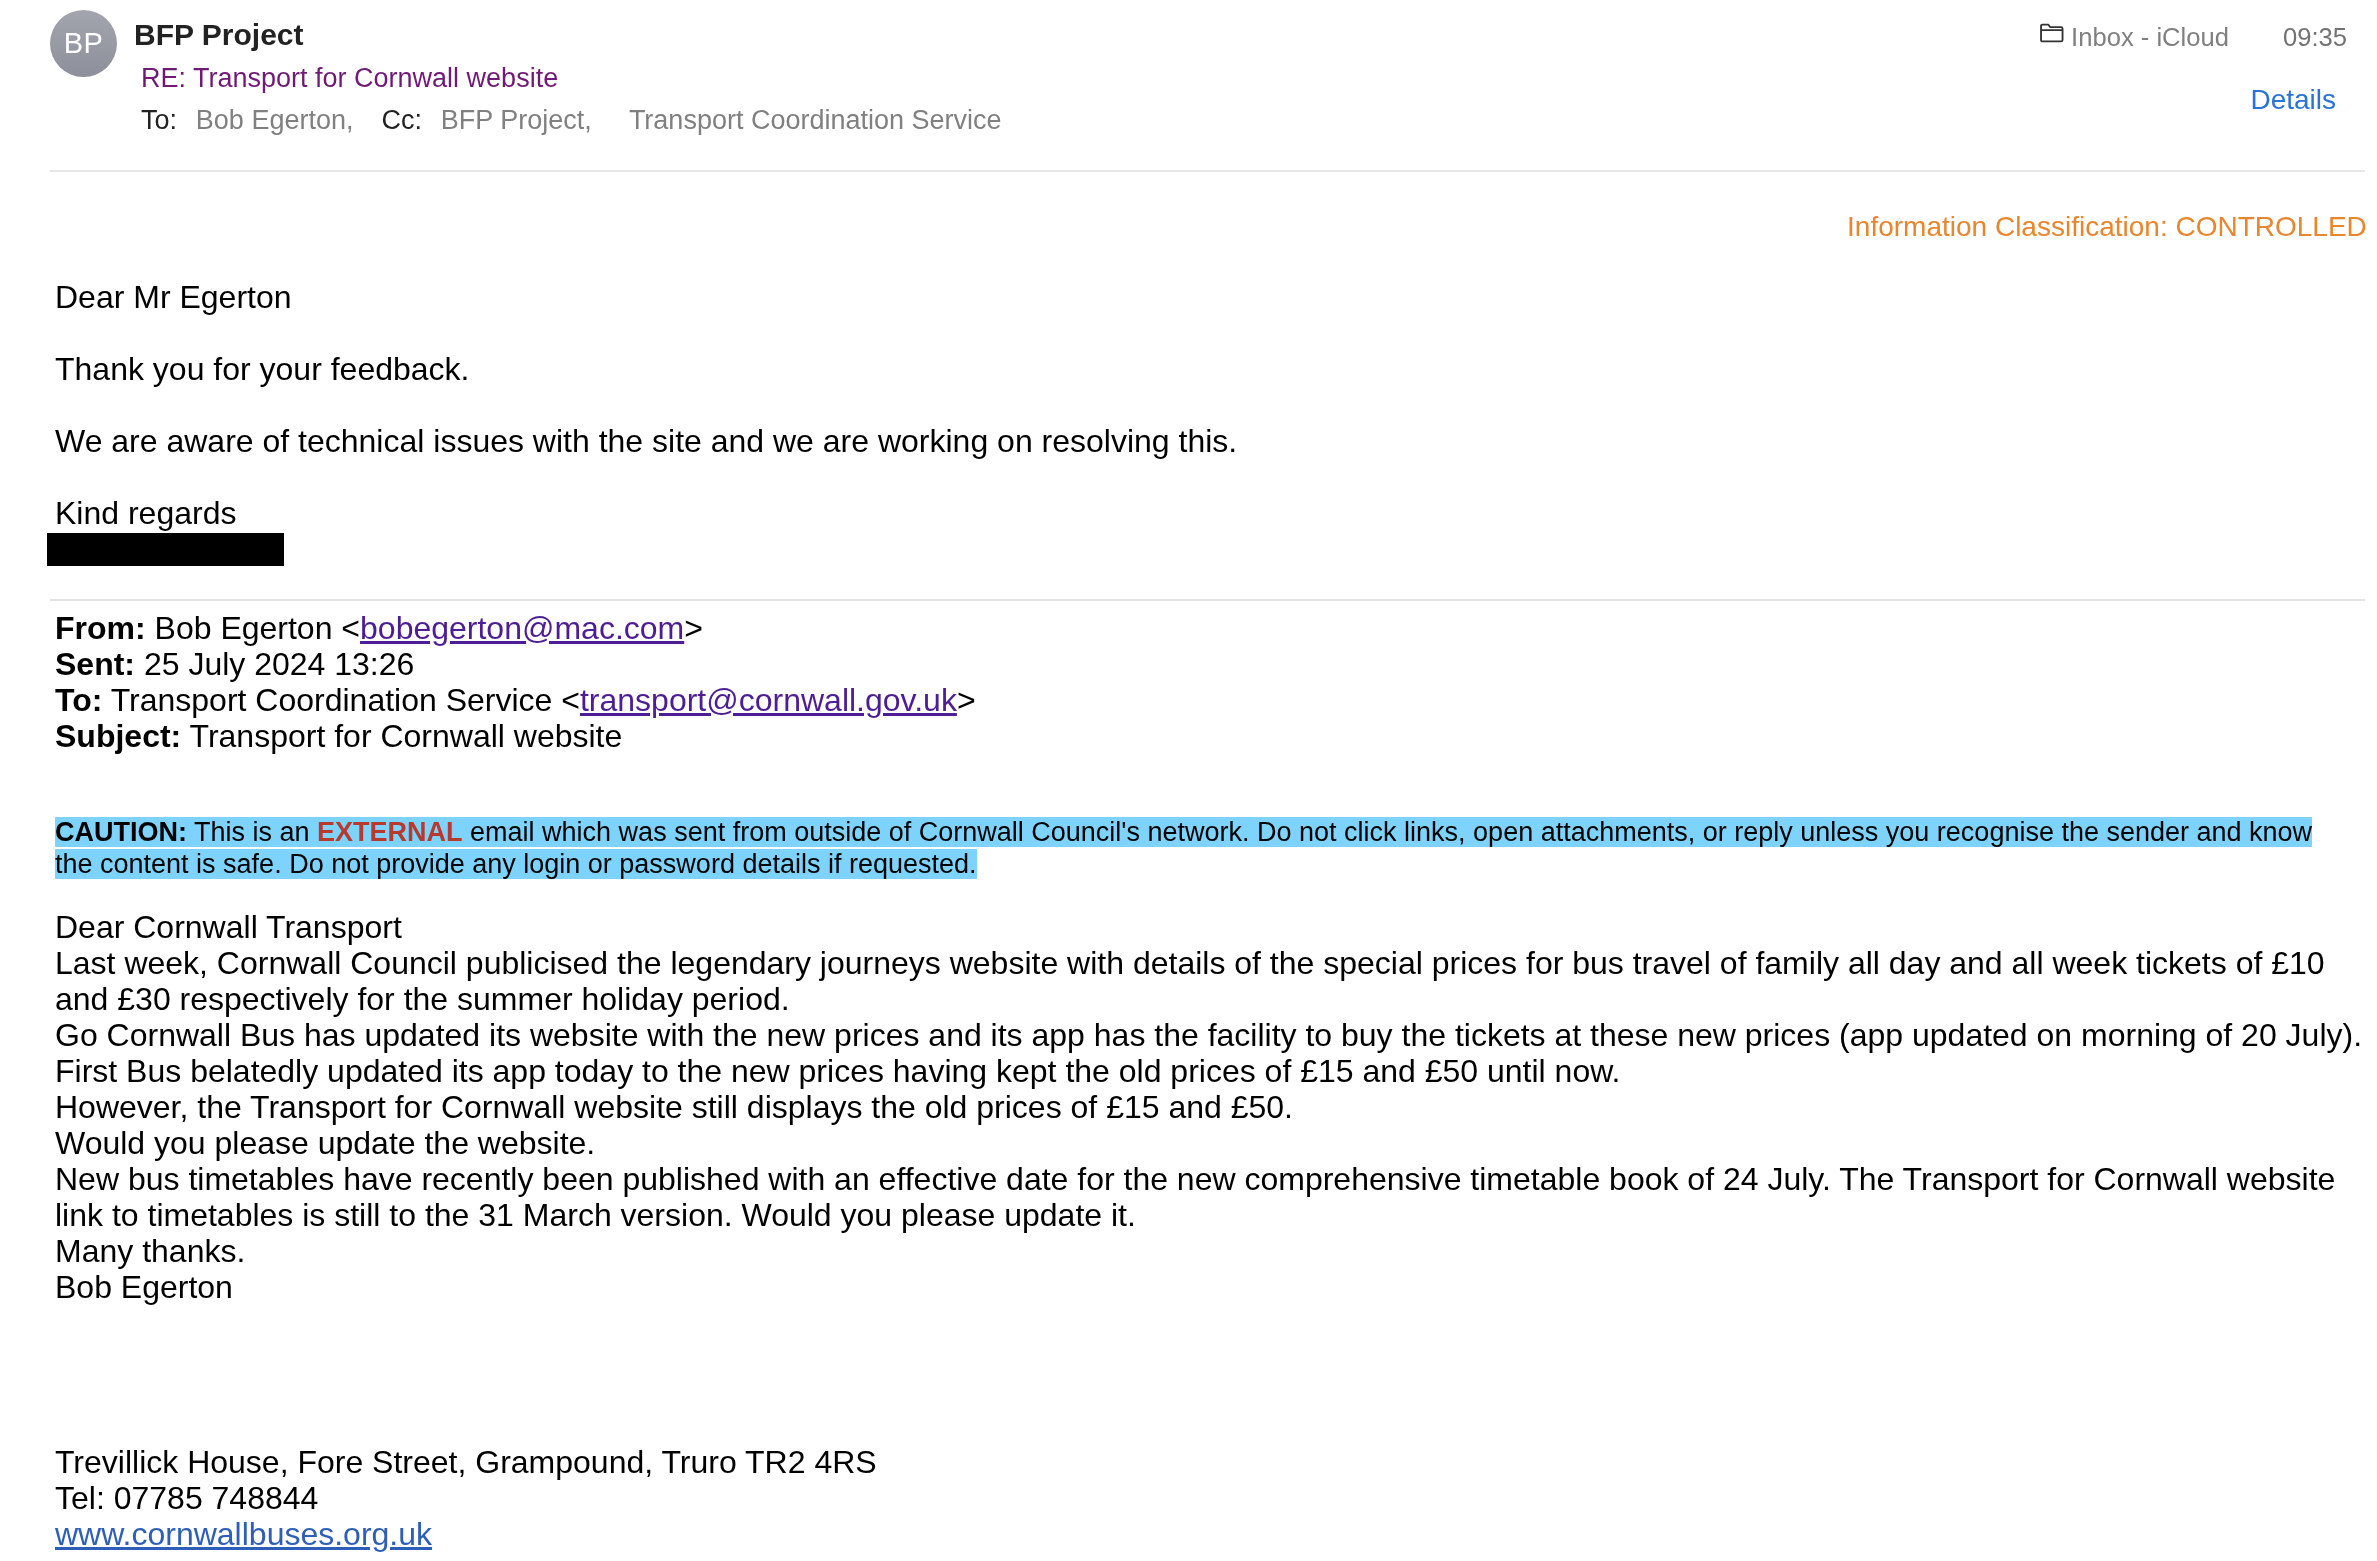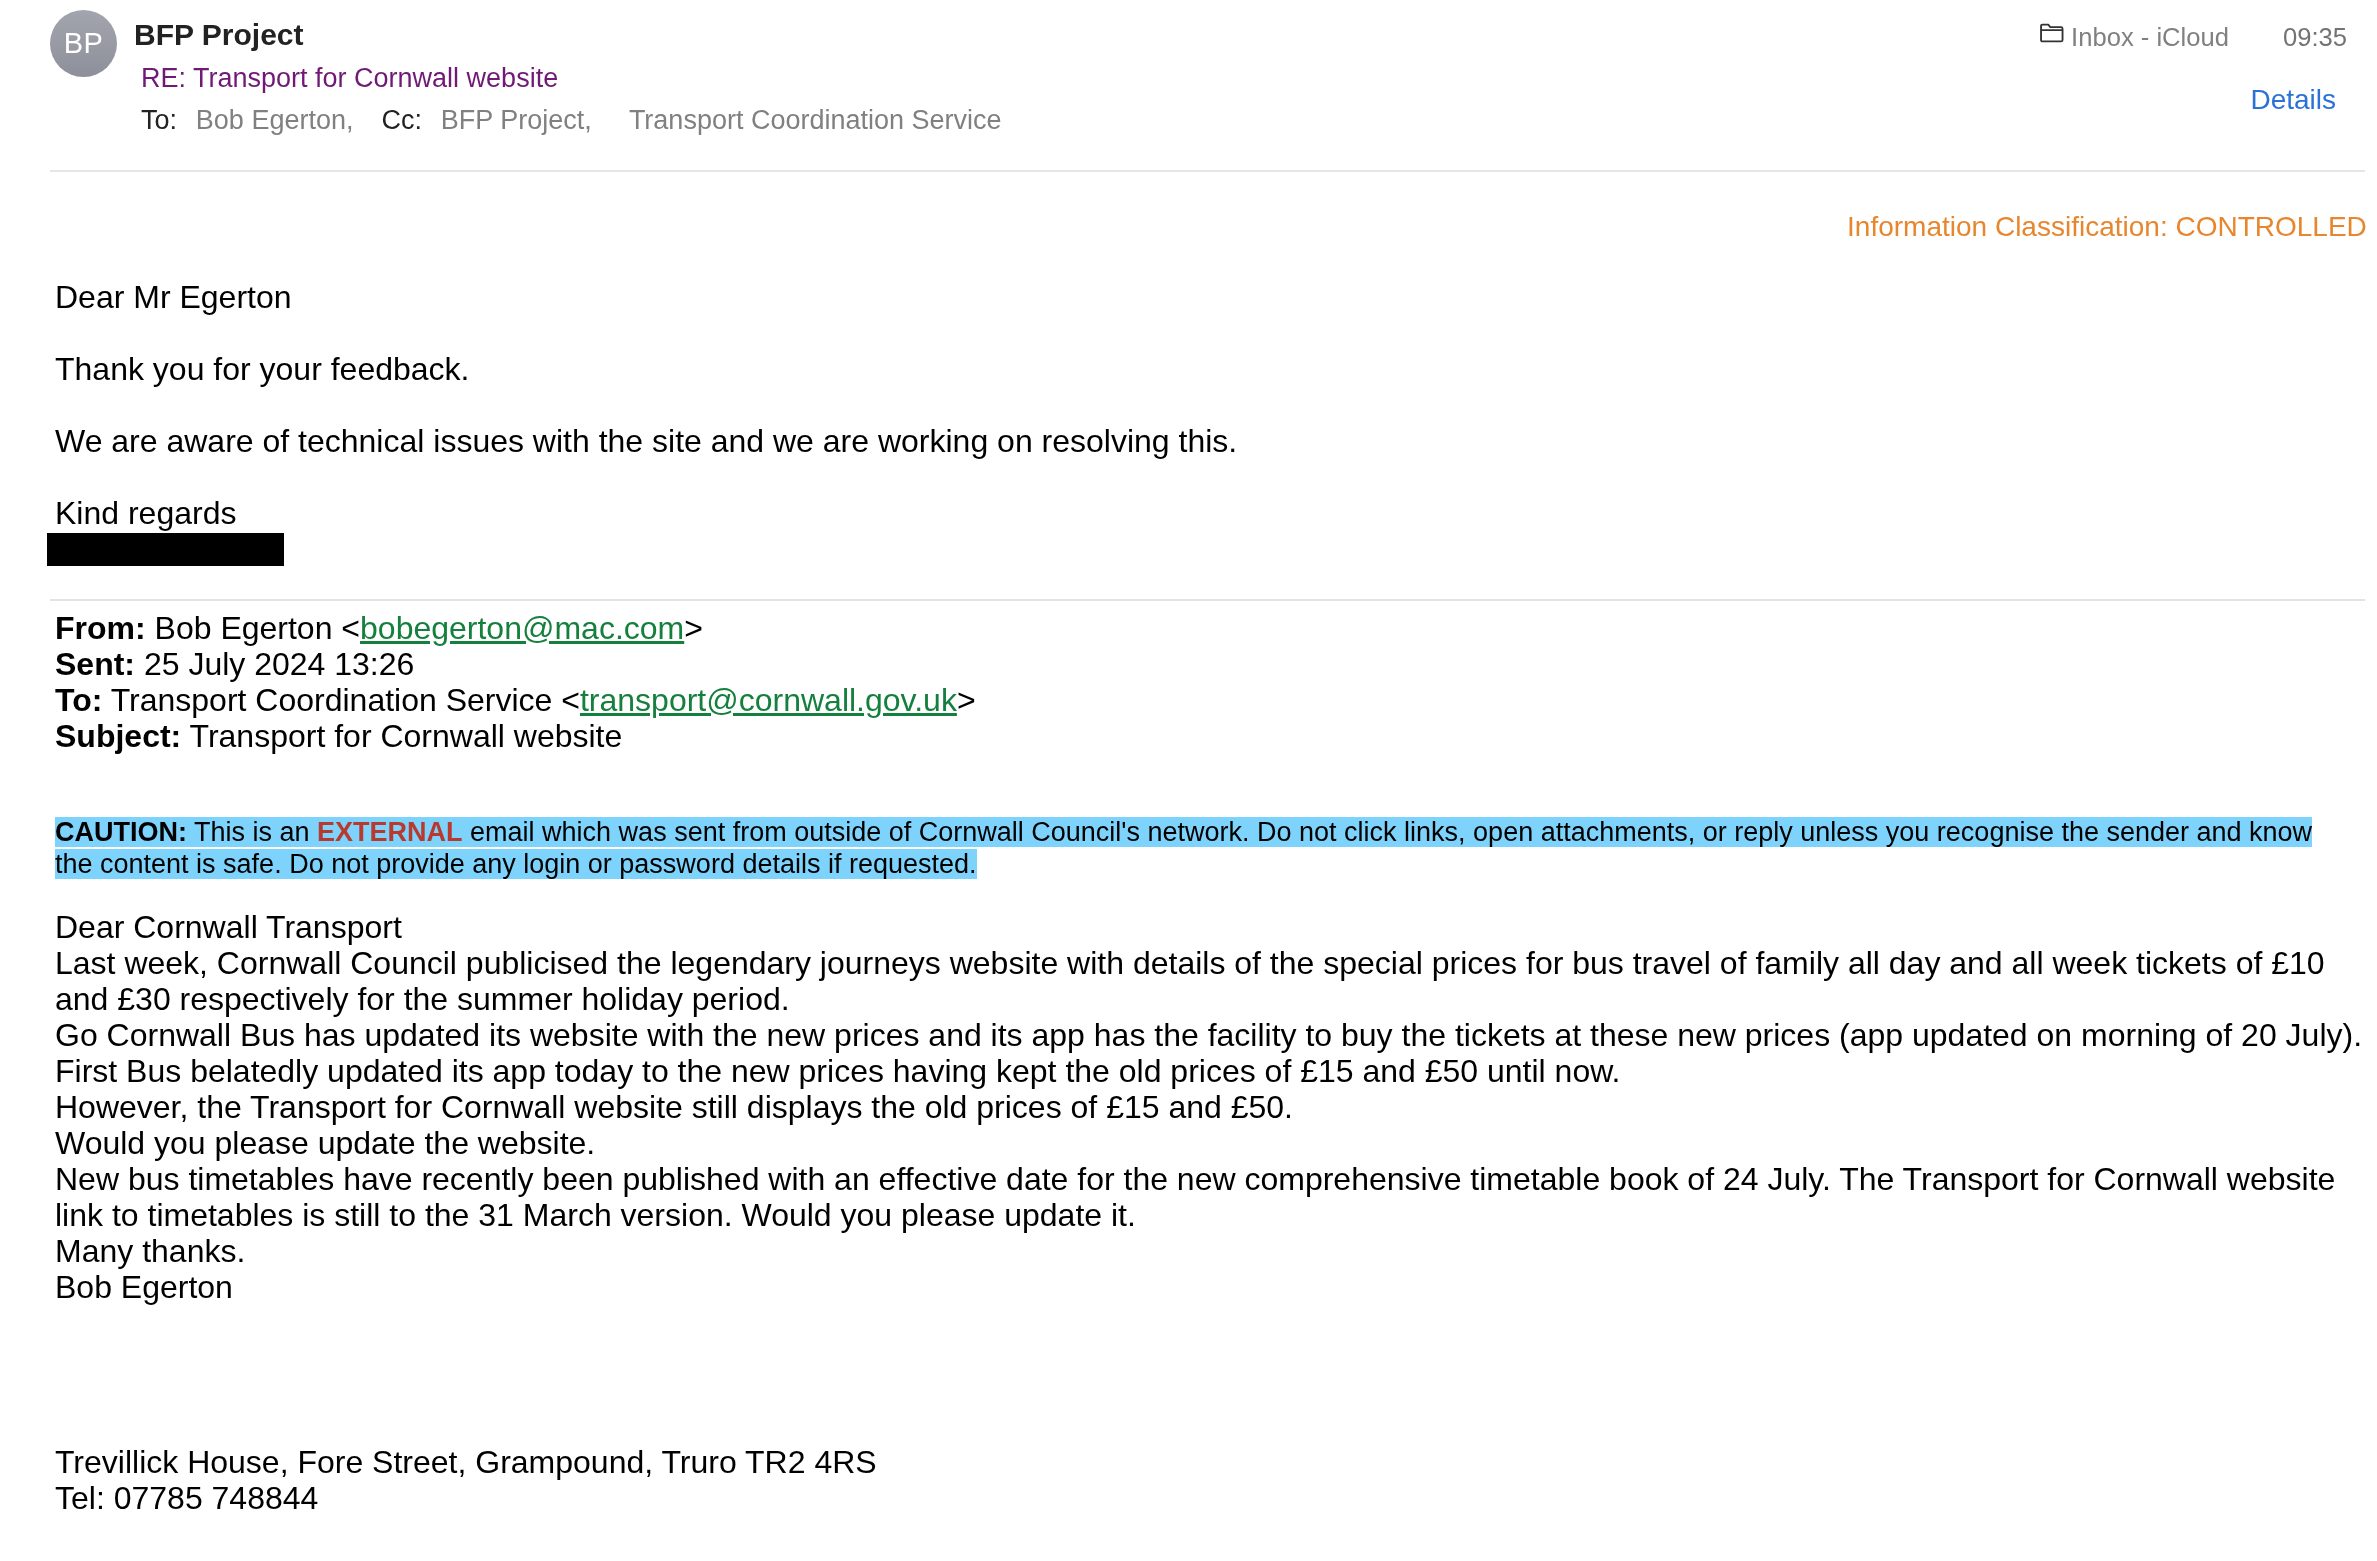--- a/index.html
+++ b/index.html
@@ -33,21 +33,21 @@
 
   
   .classif { right: 10.2px; top: 211px; font-size: 28px; color: #e8862e; }
   .body-text { font-size: 32px; left: 55px; white-space: nowrap; }
   .redact { left: 47px; top: 533px; width: 237px; height: 33px; background: #000; }
   .rule-mid { left: 50px; top: 599px; width: 2315px; height: 2px; background: #e3e3e3; }
 
   
   .qh { left: 55px; top: 610px; font-size: 32px; line-height: 36px; }
   .qh b { font-weight: bold; }
-  .qh a { color: #15803d; text-decoration: underline; }
+  .qh a { color: #4c1d95; text-decoration: underline; }
 
   
   .caution { left: 55px; top: 816px; font-size: 27px; line-height: 32px; width: 2294px; }
   .caution .hl { background: #7dd3fc; box-decoration-break: clone; -webkit-box-decoration-break: clone; }
   .caution .ext { color: #b83a2e; font-weight: bold; }
 
   
   .orig { left: 55px; top: 909px; font-size: 32px; line-height: 36px; width: 2314px; }
   .orig p { margin: 0; }
 
@@ -120,14 +120,15 @@
   <p>However, the Transport for Cornwall website still displays the old prices of £15 and £50.</p>
   <p>Would you please update the website.</p>
   <p>New bus timetables have recently been published with an effective date for the new comprehensive timetable book of 24 July. The Transport for Cornwall website link to timetables is still to the 31 March version. Would you please update it.</p>
   <p>Many thanks.</p>
   <p>Bob Egerton</p>
 </div>
 
 <div class="abs sig">
   <p>Trevillick House, Fore Street, Grampound, Truro TR2 4RS</p>
   <p>Tel: 07785 748844</p>
+  <p><a>www.cornwallbuses.org.uk</a></p>
 </div>
 
 
 </body></html>

